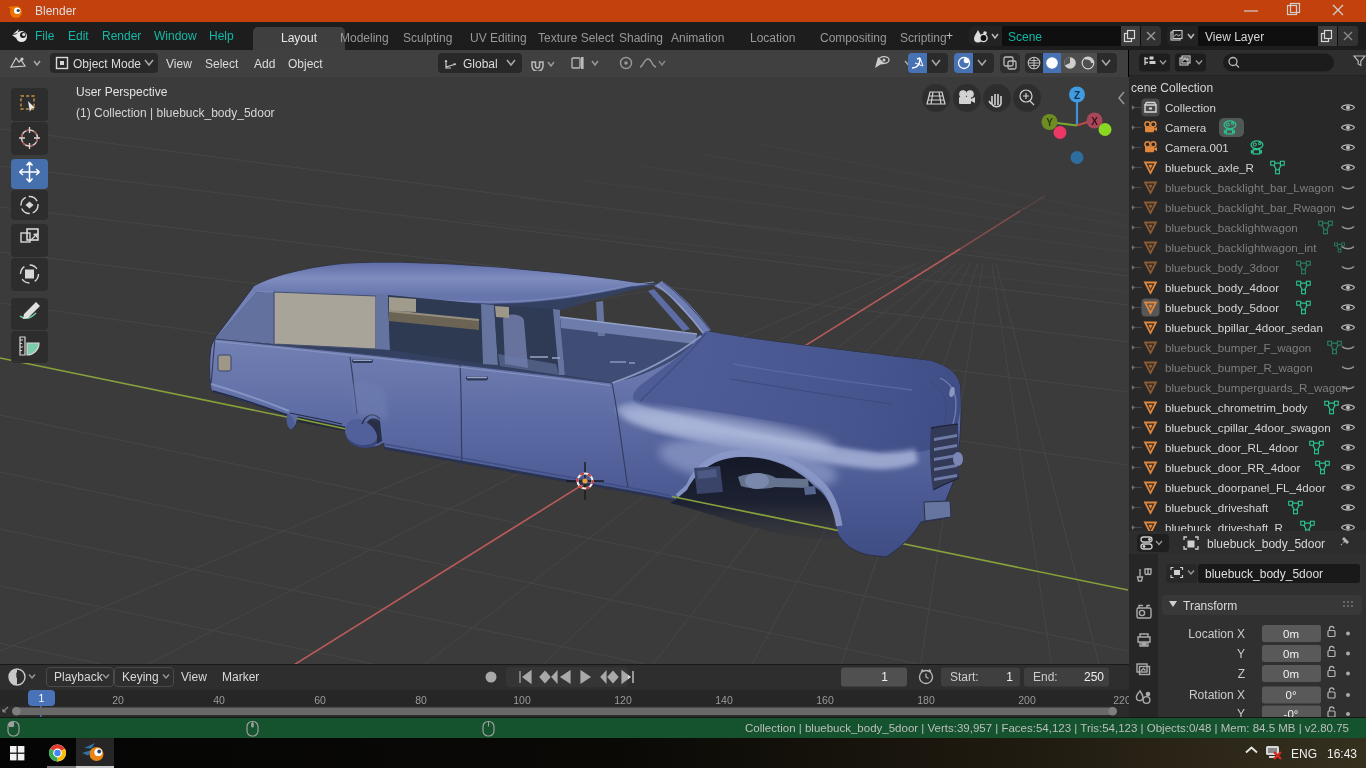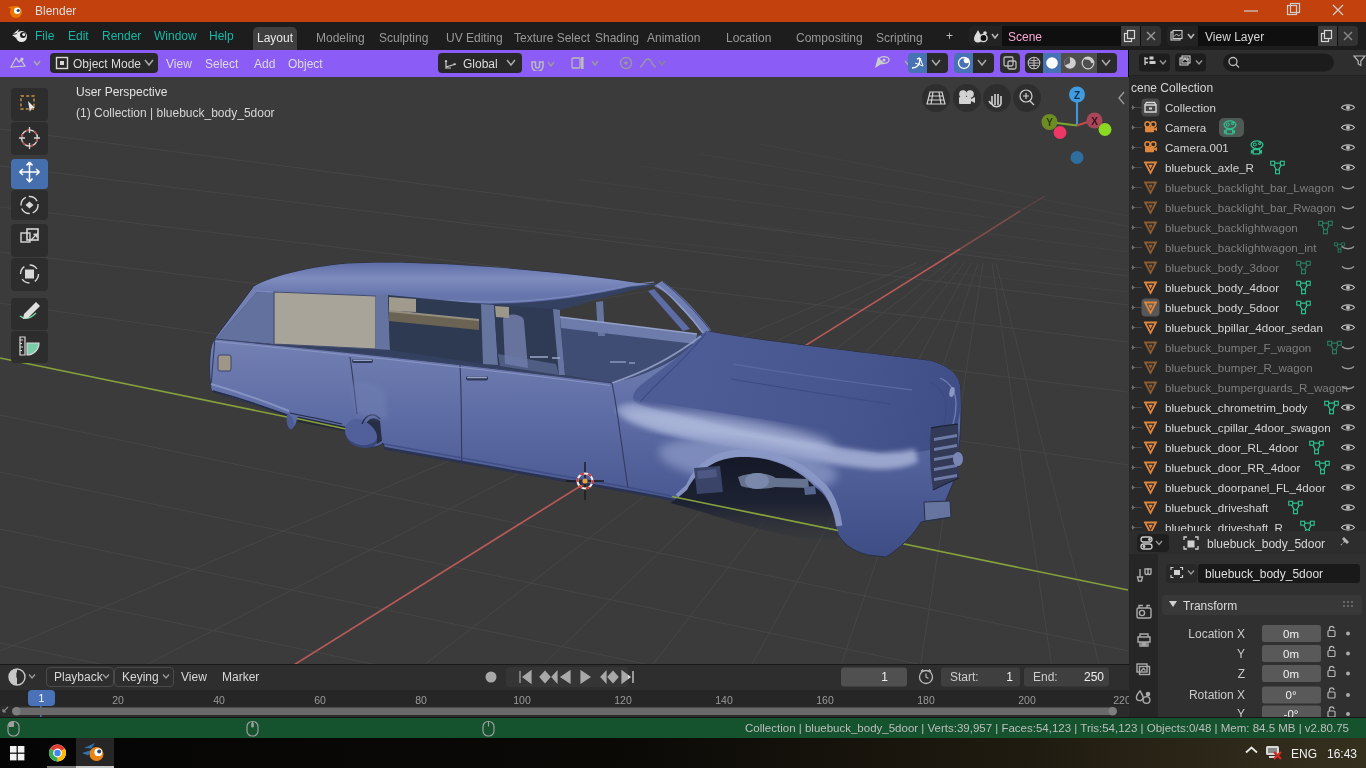--- a/index.html
+++ b/index.html
@@ -3,23 +3,23 @@
 <meta charset="utf-8">
 <style>
   * { margin:0; padding:0; box-sizing:border-box; }
   html,body { width:1366px; height:768px; overflow:hidden; background:#000; }
   body { font-family:"Liberation Sans", sans-serif; position:relative; }
   .abs { position:absolute; }
   #titlebar { left:0; top:0; width:1366px; height:34px; background:#c2410c; }
   #titlebar .t { position:absolute; left:35px; top:4px; color:#dedede; font-size:12px; }
   #topbar { left:0; top:22px; width:1366px; height:28px; background:#1d1d1d; }
   .menu { position:absolute; top:7px; color:#14b8a6; font-size:12px; }
-  .tab { position:absolute; top:5px; height:23px; line-height:23px; color:#989898; font-size:12px; padding:0 4px; border-radius:5px 5px 0 0; }
+  .tab { position:absolute; top:5px; height:23px; line-height:23px; color:#989898; font-size:12px; padding:0 28px; border-radius:5px 5px 0 0; }
   .tab.active { background:#3f3f3f; color:#e8e8e8; }
-  #vheader { left:0; top:50px; width:1128px; height:35px; background:#8b5cf6; border-bottom:1px solid #1a1a1a;}
+  #vheader { left:0; top:50px; width:1128px; height:35px; background:#404040; border-bottom:1px solid #1a1a1a;}
   #rpanel { left:1129px; top:50px; width:237px; height:667px; background:#1d4ed8; }
   #timeline { left:0; top:664px; width:1129px; height:53px; background:#2c2c2c; }
   #statusbar { left:0; top:717px; width:1366px; height:21px; background:#14532d; border-top:1px solid #161616; }
   #taskbar { left:0; top:738px; width:1366px; height:30px; background:linear-gradient(90deg,#050505 0%,#0a0906 45%,#201b10 75%,#35301e 100%); }
   .f12 { font-size:12px; }
   svg text.ot { font-size:11.6px; }
 </style>
 </head>
 <body>
 
@@ -64,21 +64,21 @@
   <div class="menu" style="left:946px;color:#bdbdbd">+</div>
 
   <div class="abs" style="left:969px;top:4px;width:192px;height:20px;background:#0f0f0f;border-radius:4px"></div>
   <div class="abs" style="left:969px;top:4px;width:33px;height:20px;background:#232323;border-radius:4px 0 0 4px"></div>
   <svg class="abs" style="left:973px;top:7px" width="26" height="14" viewBox="0 0 26 14">
     <path d="M5,1 C7,5 9,7 9,9.5 A4,4 0 0 1 1,9.5 C1,7 3,5 5,1 Z" fill="#ddd"></path>
     <circle cx="10.5" cy="9" r="3.6" fill="#0f0f0f" stroke="#ddd" stroke-width="1.4"></circle>
     <circle cx="12" cy="4" r="1.8" fill="#ddd"></circle>
     <path d="M19,5 l3,4 l3,-4" stroke="#bbb" stroke-width="1.5" fill="none"></path>
   </svg>
-  <div class="abs f12" style="left:1008px;top:8px;color:#f9a8d4">Scene</div>
+  <div class="abs f12" style="left:1008px;top:8px;color:#14b8a6">Scene</div>
   <div class="abs" style="left:1121px;top:4px;width:19px;height:20px;background:#3e3e3e"></div>
   <svg class="abs" style="left:1123px;top:7px" width="15" height="14" viewBox="0 0 15 14">
     <rect x="1.5" y="4.5" width="7" height="8" fill="none" stroke="#d8d8d8" stroke-width="1.2"></rect>
     <rect x="4.5" y="1.5" width="7" height="8" fill="#3e3e3e" stroke="#d8d8d8" stroke-width="1.2"></rect>
   </svg>
   <div class="abs" style="left:1141px;top:4px;width:20px;height:20px;background:#323232;border-radius:0 4px 4px 0"></div>
   <svg class="abs" style="left:1144px;top:7px" width="14" height="14" viewBox="0 0 14 14">
     <path d="M3,3 L11,11 M11,3 L3,11" stroke="#9a9a9a" stroke-width="1.4"></path>
   </svg>
 

